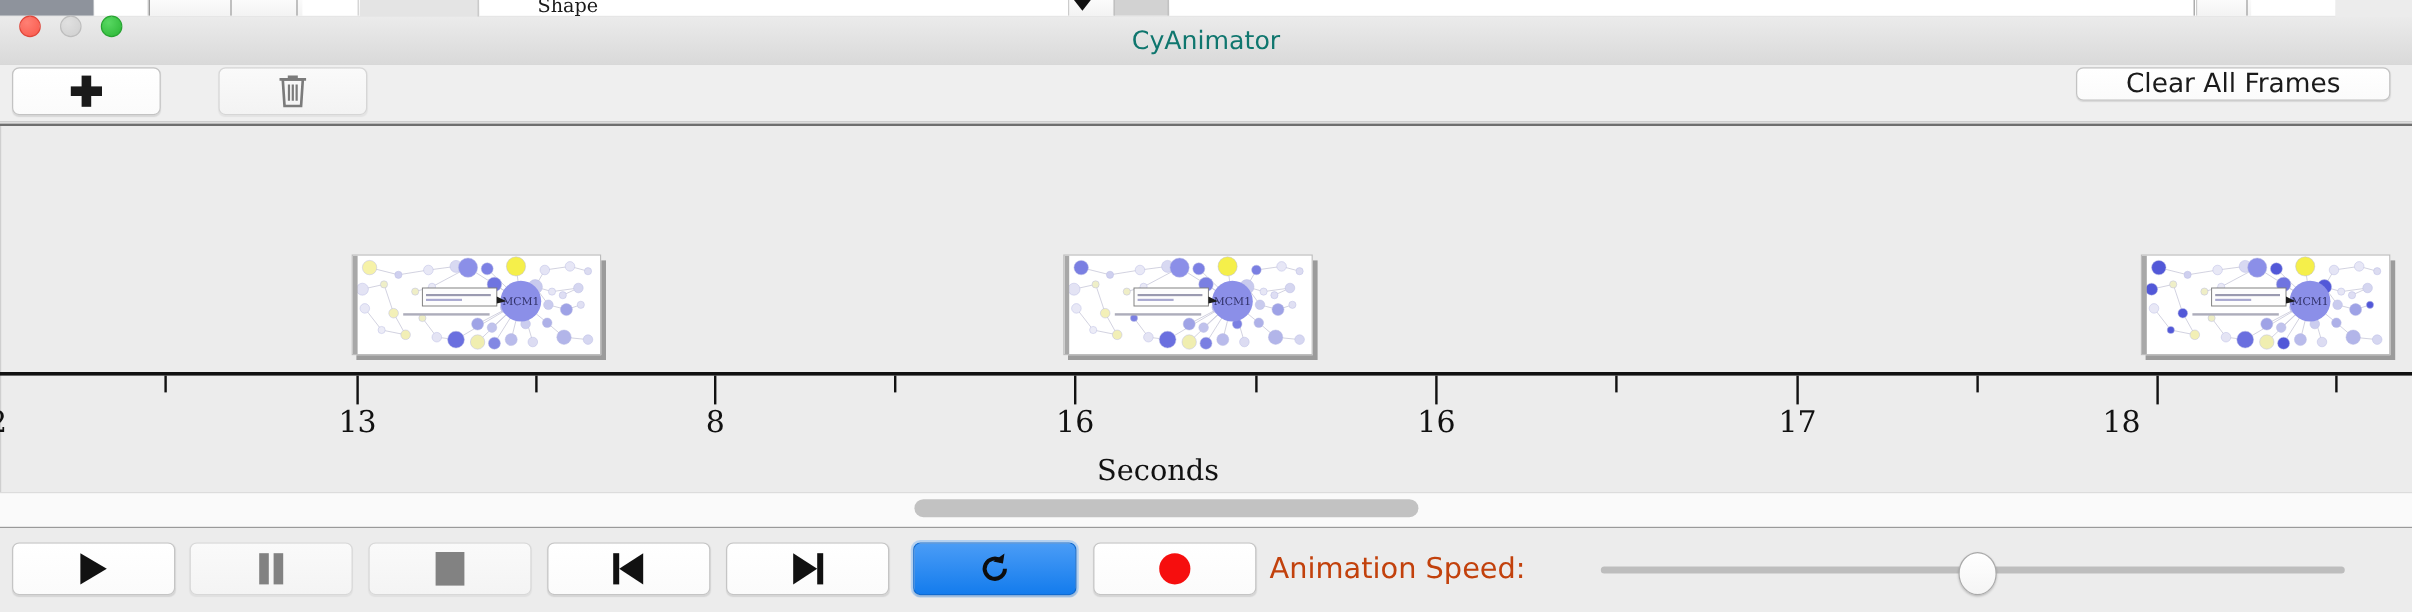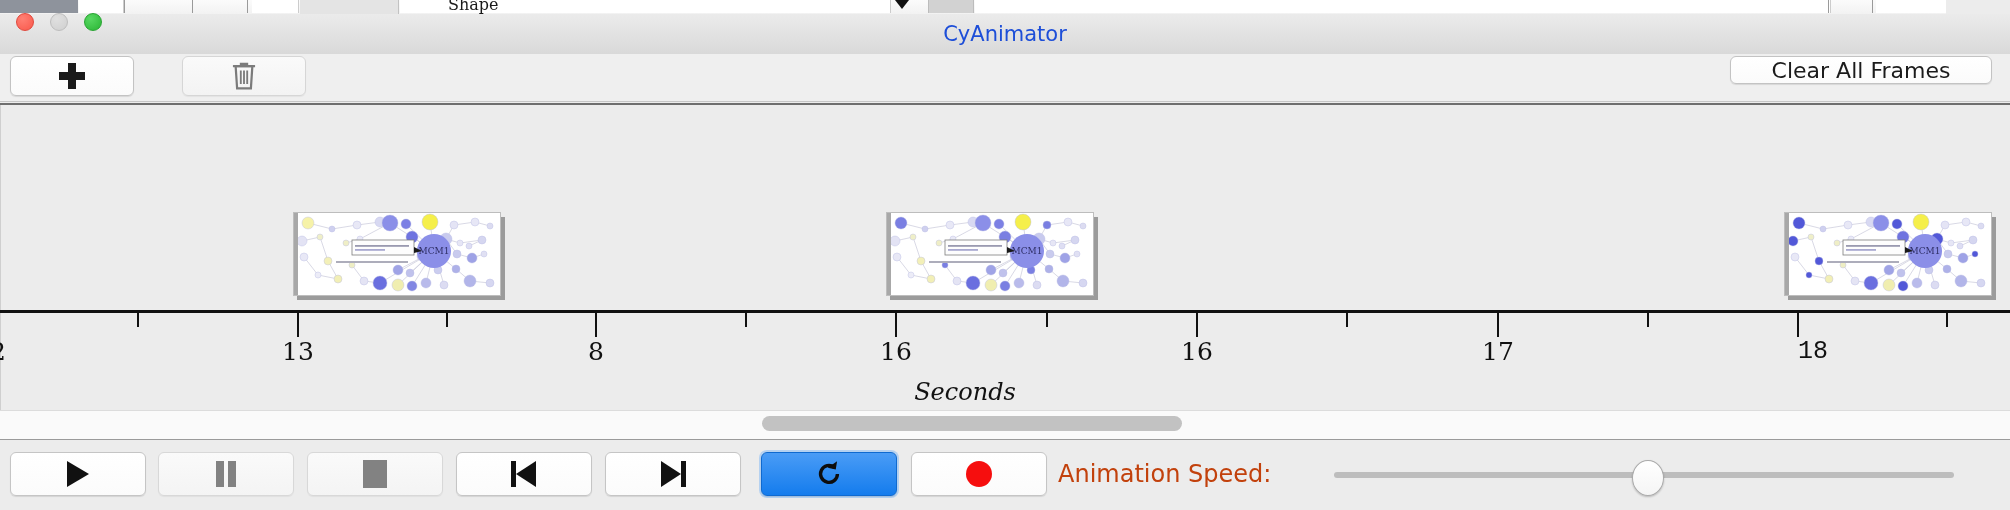--- a/index.html
+++ b/index.html
@@ -25,21 +25,21 @@
   .bg-v{position:absolute;top:0;width:1px;height:13px;background:#9a9a9a;}
 
   
   .titlebar{position:absolute;left:0;top:14px;width:2010px;height:40px;
     background:linear-gradient(#ebebeb,#d9d9d9);border-bottom:1px solid #b0b0b0;}
   .traffic{position:absolute;top:13px;width:16px;height:16px;border-radius:50%;}
   .tl-close{left:16px;background:radial-gradient(circle at 35% 30%,#ff8074,#f9584b);border:1px solid #e0463a;}
   .tl-min{left:50px;background:radial-gradient(circle at 35% 30%,#e0e0e0,#cfcfcf);border:1px solid #bdbdbd;}
   .tl-max{left:84px;background:radial-gradient(circle at 35% 30%,#58d862,#2ab534);border:1px solid #26a430;}
   .title{position:absolute;left:0;top:14px;width:2010px;height:40px;line-height:40px;
-    text-align:center;font-size:21px;color:#1d4ed8;}
+    text-align:center;font-size:21px;color:#0f766e;}
 
   
   .toolbar{position:absolute;left:0;top:54px;width:2010px;height:48px;background:#efefef;}
   .tb-sep{position:absolute;left:0;top:101px;width:2010px;height:1px;background:#c6c6c6;}
   .tb-sep2{position:absolute;left:0;top:103px;width:2010px;height:2px;background:#6e6e6e;}
 
   .btn{position:absolute;box-sizing:border-box;border:1px solid #c3c3c3;border-radius:6px;
     background:linear-gradient(#ffffff,#fbfbfb);box-shadow:0 1px 1px rgba(0,0,0,.10);
     display:flex;align-items:center;justify-content:center;cursor:default;}
   .btn.dim{background:linear-gradient(#fafafa,#f3f3f3);border-color:#d6d6d6;box-shadow:0 1px 1px rgba(0,0,0,.05);}
@@ -55,21 +55,21 @@
   
   .timeline{position:absolute;left:0;top:105px;width:2010px;height:305px;background:#ececec;
     border-left:1px solid #cfcfcf;border-right:1px solid #cfcfcf;overflow:hidden;}
   .axis-line{position:absolute;left:0;top:310px;width:2010px;height:3px;background:#111;}
   .tick{position:absolute;background:#111;width:2px;}
   .tick.major{top:313px;height:24px;}
   .tick.minor{top:313px;height:14px;}
   .tick-label{position:absolute;top:337px;font-size:25px;color:#111;
     font-family:"DejaVu Serif","Liberation Serif",serif;transform:translateX(-50%);}
   .axis-title{position:absolute;top:378px;width:2010px;text-align:center;font-size:24px;color:#111;
-    font-family:"DejaVu Serif","Liberation Serif",serif;font-style:italic;}
+    font-family:"DejaVu Serif","Liberation Serif",serif;}
   .axis-title span{position:relative;left:-40px;}
 
   
   .frame{position:absolute;top:212px;width:212px;height:88px;}
   .frame .shadow{position:absolute;left:4px;top:5px;width:208px;height:83px;background:#9b9b9b;}
   .frame .sheet{position:absolute;left:0;top:0;width:206px;height:82px;background:#fff;border:1px solid #bdbdbd;overflow:hidden;}
   .frame .rail{position:absolute;left:0;top:0;width:4px;height:82px;background:#a8a8a8;}
 
   
   .sbtrack{position:absolute;left:0;top:410px;width:2010px;height:28px;background:#fafafa;
@@ -449,21 +449,21 @@
       <div class="tick major" style="left: 895px;"></div>
       <div class="tick-label" style="left: 896px;">16</div>
       <div class="tick minor" style="left: 1046px;"></div>
       <div class="tick major" style="left: 1196px;"></div>
       <div class="tick-label" style="left: 1197px;">16</div>
       <div class="tick minor" style="left: 1346px;"></div>
       <div class="tick major" style="left: 1497px;"></div>
       <div class="tick-label" style="left: 1498px;">17</div>
       <div class="tick minor" style="left: 1647px;"></div>
       <div class="tick major" style="left: 1797px;"></div>
-      <div class="tick-label" style="left: 1813px; font-family: Liberation Mono, monospace;">18</div>
+      <div class="tick-label" style="left: 1768px;">18</div>
       <div class="tick minor" style="left: 1946px;"></div>
     </div>
   <div class="axis-title"><span>Seconds</span></div>
 
   <div class="sbtrack"></div>
   <div class="sbthumb"></div>
 
   <div class="ctrlbar"></div>
 
   <div class="cbtn" style="left:10px;width:136px;">

